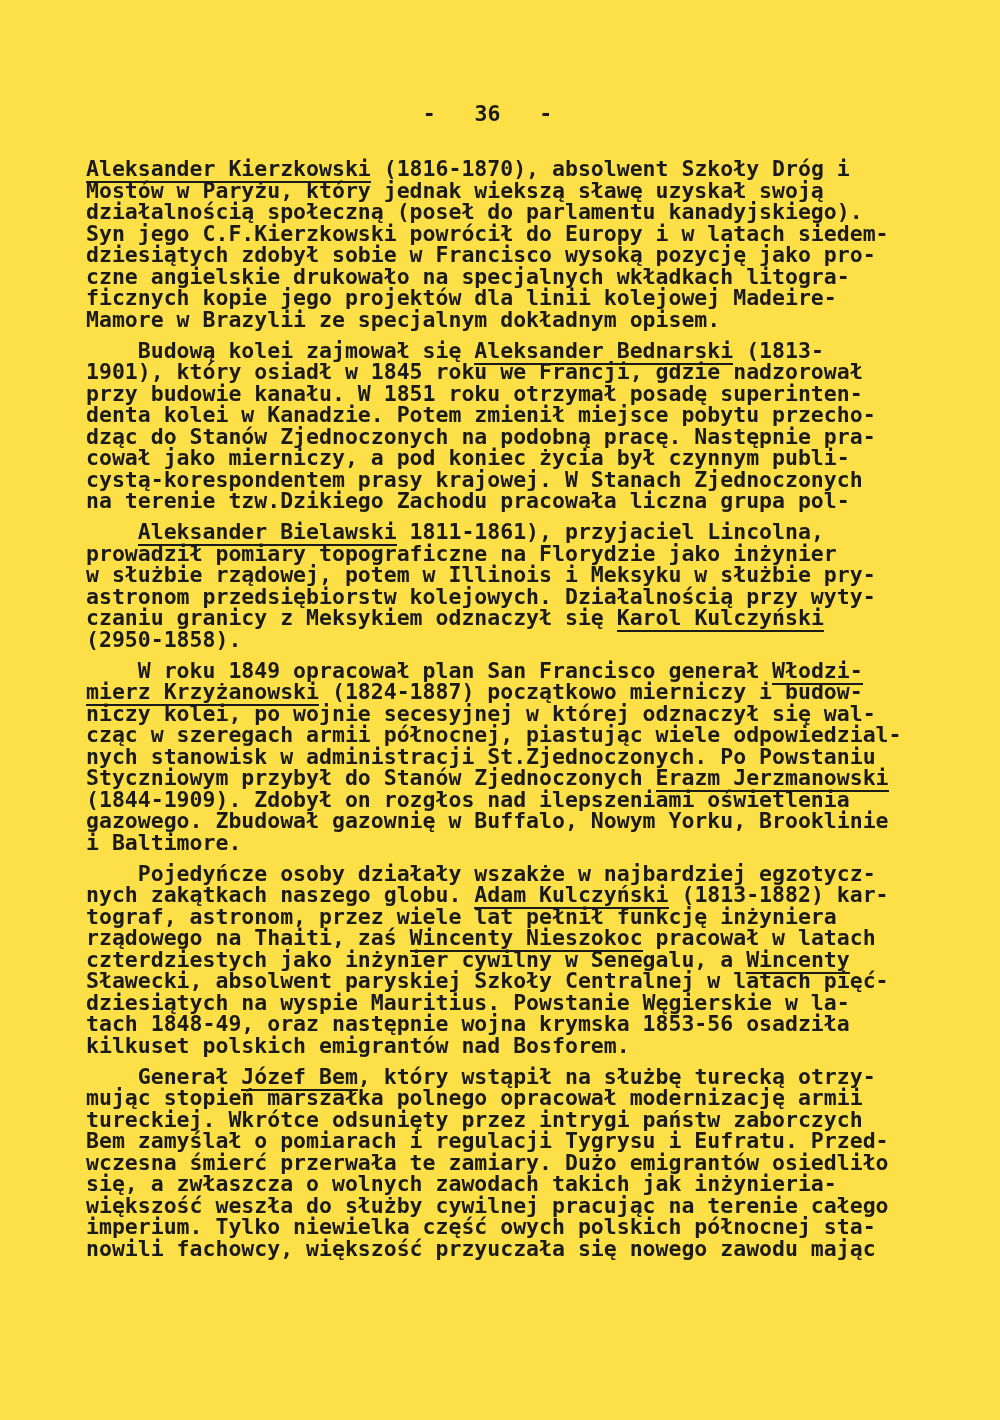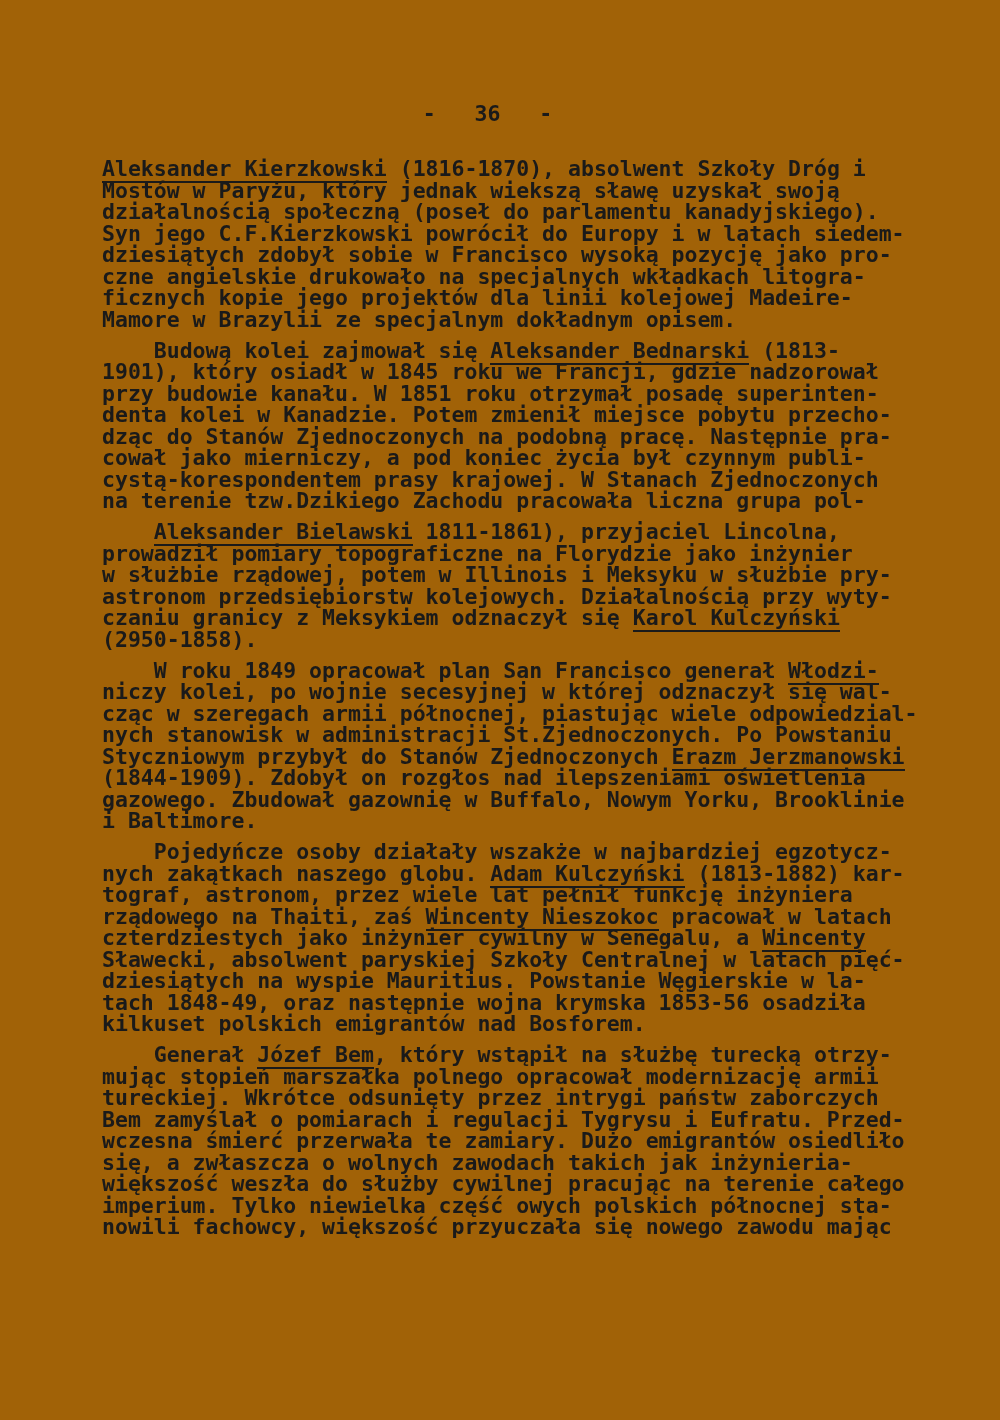--- a/index.html
+++ b/index.html
@@ -4,39 +4,39 @@
 <style>
   html, body {
     margin: 0;
     padding: 0;
     background: #fcfcfa;
   }
   .sheet {
     position: relative;
     width: 1000px;
     height: 1420px;
-    background: #a16207;
+    background: #fde047;
     color: #1a1a1a;
     font-family: "DejaVu Sans Mono", monospace;
     font-weight: 700;
     overflow: hidden;
   }
   .page-number {
     position: absolute;
     top: 101px;
     left: 0;
     width: 975px;
     text-align: center;
     font-size: 21.5px;
     white-space: pre;
   }
   .text-block {
     position: absolute;
     top: 158px;
-    left: 102px;
+    left: 86px;
   }
   .para {
     margin: 0 0 9.5px 0;
   }
   .line {
     white-space: pre;
     font-size: 21.5px;
     line-height: 21.5px;
     height: 21.5px;
   }
@@ -73,20 +73,21 @@
       <div class="para">
         <div class="line"><span>    </span><span class="u">Aleksander Bielawski</span><span> 1811-1861), przyjaciel Lincolna,</span></div>
         <div class="line"><span>prowadził pomiary topograficzne na Florydzie jako inżynier</span></div>
         <div class="line"><span>w służbie rządowej, potem w Illinois i Meksyku w służbie pry-</span></div>
         <div class="line"><span>astronom przedsiębiorstw kolejowych. Działalnością przy wyty-</span></div>
         <div class="line"><span>czaniu granicy z Meksykiem odznaczył się </span><span class="u">Karol Kulczyński</span></div>
         <div class="line"><span>(2950-1858).</span></div>
       </div>
       <div class="para">
         <div class="line"><span>    W roku 1849 opracował plan San Francisco generał </span><span class="u">Włodzi-</span></div>
+        <div class="line"><span class="u">mierz Krzyżanowski</span><span> (1824-1887) początkowo mierniczy i budow-</span></div>
         <div class="line"><span>niczy kolei, po wojnie secesyjnej w której odznaczył się wal-</span></div>
         <div class="line"><span>cząc w szeregach armii północnej, piastując wiele odpowiedzial-</span></div>
         <div class="line"><span>nych stanowisk w administracji St.Zjednoczonych. Po Powstaniu</span></div>
         <div class="line"><span>Styczniowym przybył do Stanów Zjednoczonych </span><span class="u">Erazm Jerzmanowski</span></div>
         <div class="line"><span>(1844-1909). Zdobył on rozgłos nad ilepszeniami oświetlenia</span></div>
         <div class="line"><span>gazowego. Zbudował gazownię w Buffalo, Nowym Yorku, Brooklinie</span></div>
         <div class="line"><span>i Baltimore.</span></div>
       </div>
       <div class="para">
         <div class="line"><span>    Pojedyńcze osoby działały wszakże w najbardziej egzotycz-</span></div>

